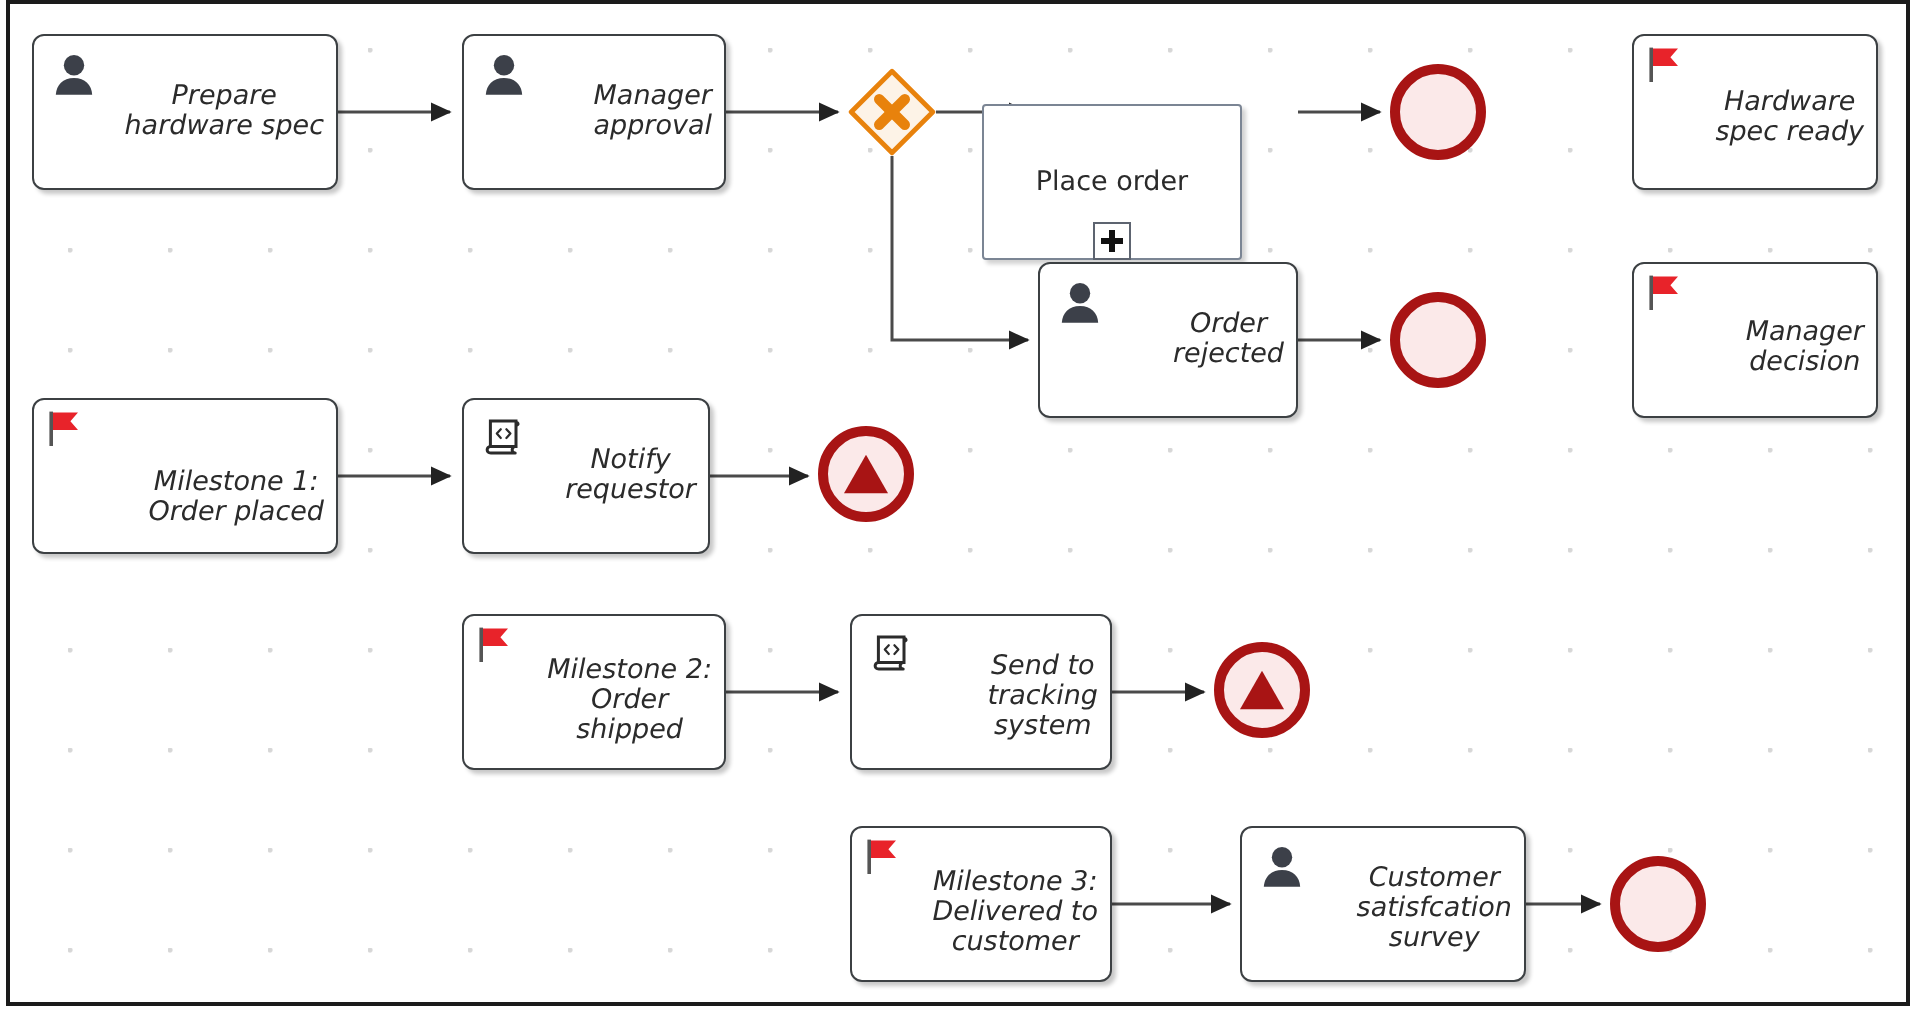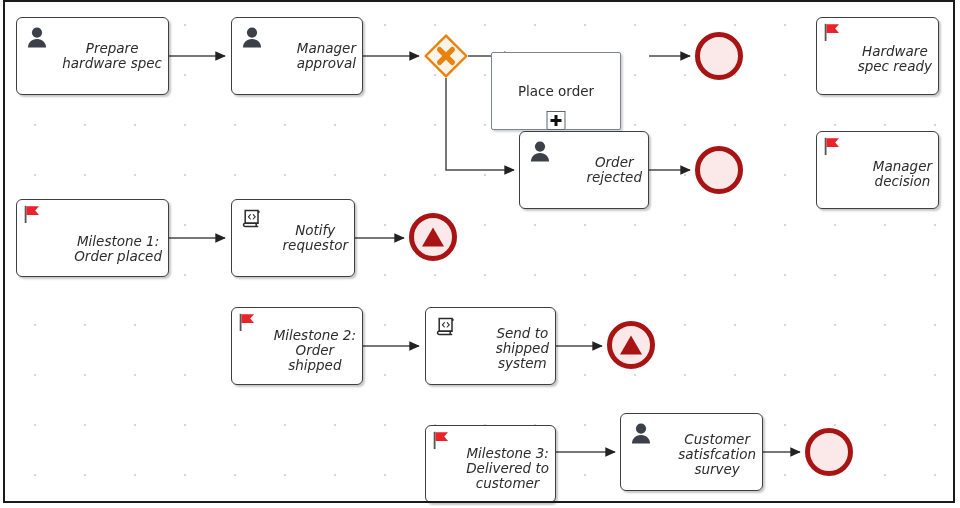--- a/index.html
+++ b/index.html
@@ -289,31 +289,31 @@
     <svg class="script-icon" viewBox="0 0 22 22">
       <path d="M4.2 2.5 L17 2.5 L17 15.2 L4.2 15.2 Z" fill="#ffffff" stroke="#2b2b2b" stroke-width="1.5"></path>
       <path d="M17 2.5 C19.2 2.5 19.4 5.2 17.3 5.2 L17 5.2 Z" fill="#2b2b2b"></path>
       <path d="M4.2 15.2 C2.2 15.2 1.8 18.5 4.4 18.5 L16.6 18.5 C14.4 18.5 14.8 15.2 16.6 15.2 Z" fill="#ffffff" stroke="#2b2b2b" stroke-width="1.5" stroke-linejoin="round"></path>
       <g stroke="#2b2b2b" stroke-width="1.1" fill="none" stroke-linecap="round" stroke-linejoin="round">
         <polyline points="9.4,6.6 7.4,8.8 9.4,11"></polyline>
         <polyline points="12.2,6.6 14.2,8.8 12.2,11"></polyline>
       </g>
     </svg>
     <div class="task-label" style="margin-left:20px; margin-top:4px;">Send to
-shipped
+tracking
 system</div>
   </div>
 
   <div class="node end-event" style="left:607px; top:321px; width:48px; height:48px;">
     <svg class="terminate-inner" width="24" height="22" viewBox="0 0 24 22">
       <polygon points="12,1.4 23,20.6 1,20.6" fill="#A81414"></polygon>
     </svg>
   </div>
 
-  <div class="node task" style="left:425px; top:413px; width:131px; height:78px;margin-top:12px;">
+  <div class="node task" style="left:425px; top:413px; width:131px; height:78px;">
     <svg class="flag-icon" viewBox="0 0 17 19">
       <line x1="1.6" y1="0.8" x2="1.6" y2="18" stroke="#555" stroke-width="1.8"></line>
       <path d="M2.5 1.2 L15 1.2 L11.2 5.6 L15 10 L2.5 10 Z" fill="#E8232A"></path>
     </svg>
     <div class="task-label" style="margin-left:10px; margin-top:8px;">Milestone 3:
 Delivered to
 customer</div>
   </div>
 
   <div class="node task" style="left:620px; top:413px; width:143px; height:78px;">

